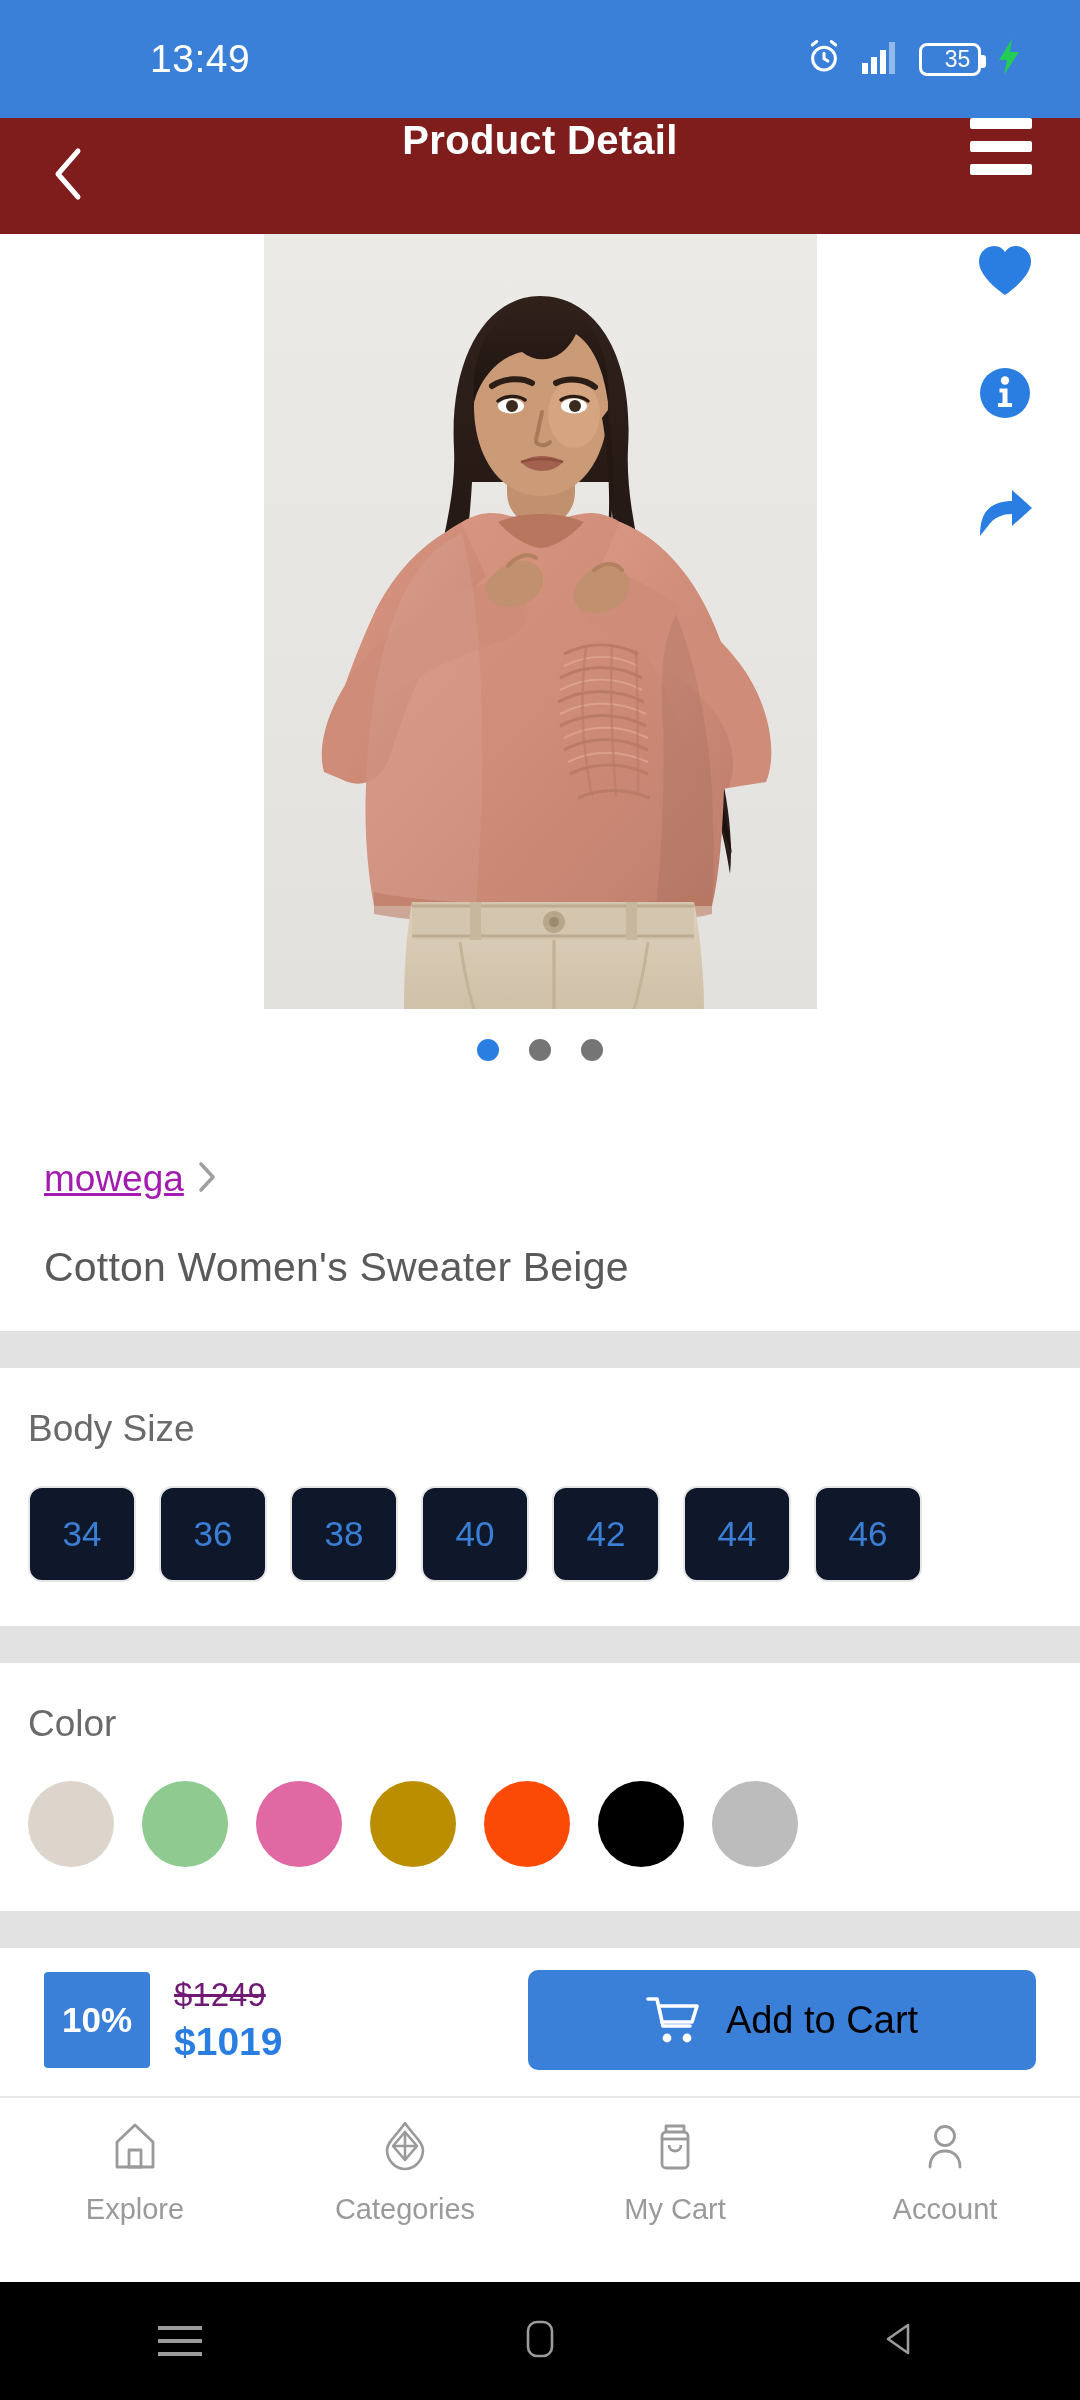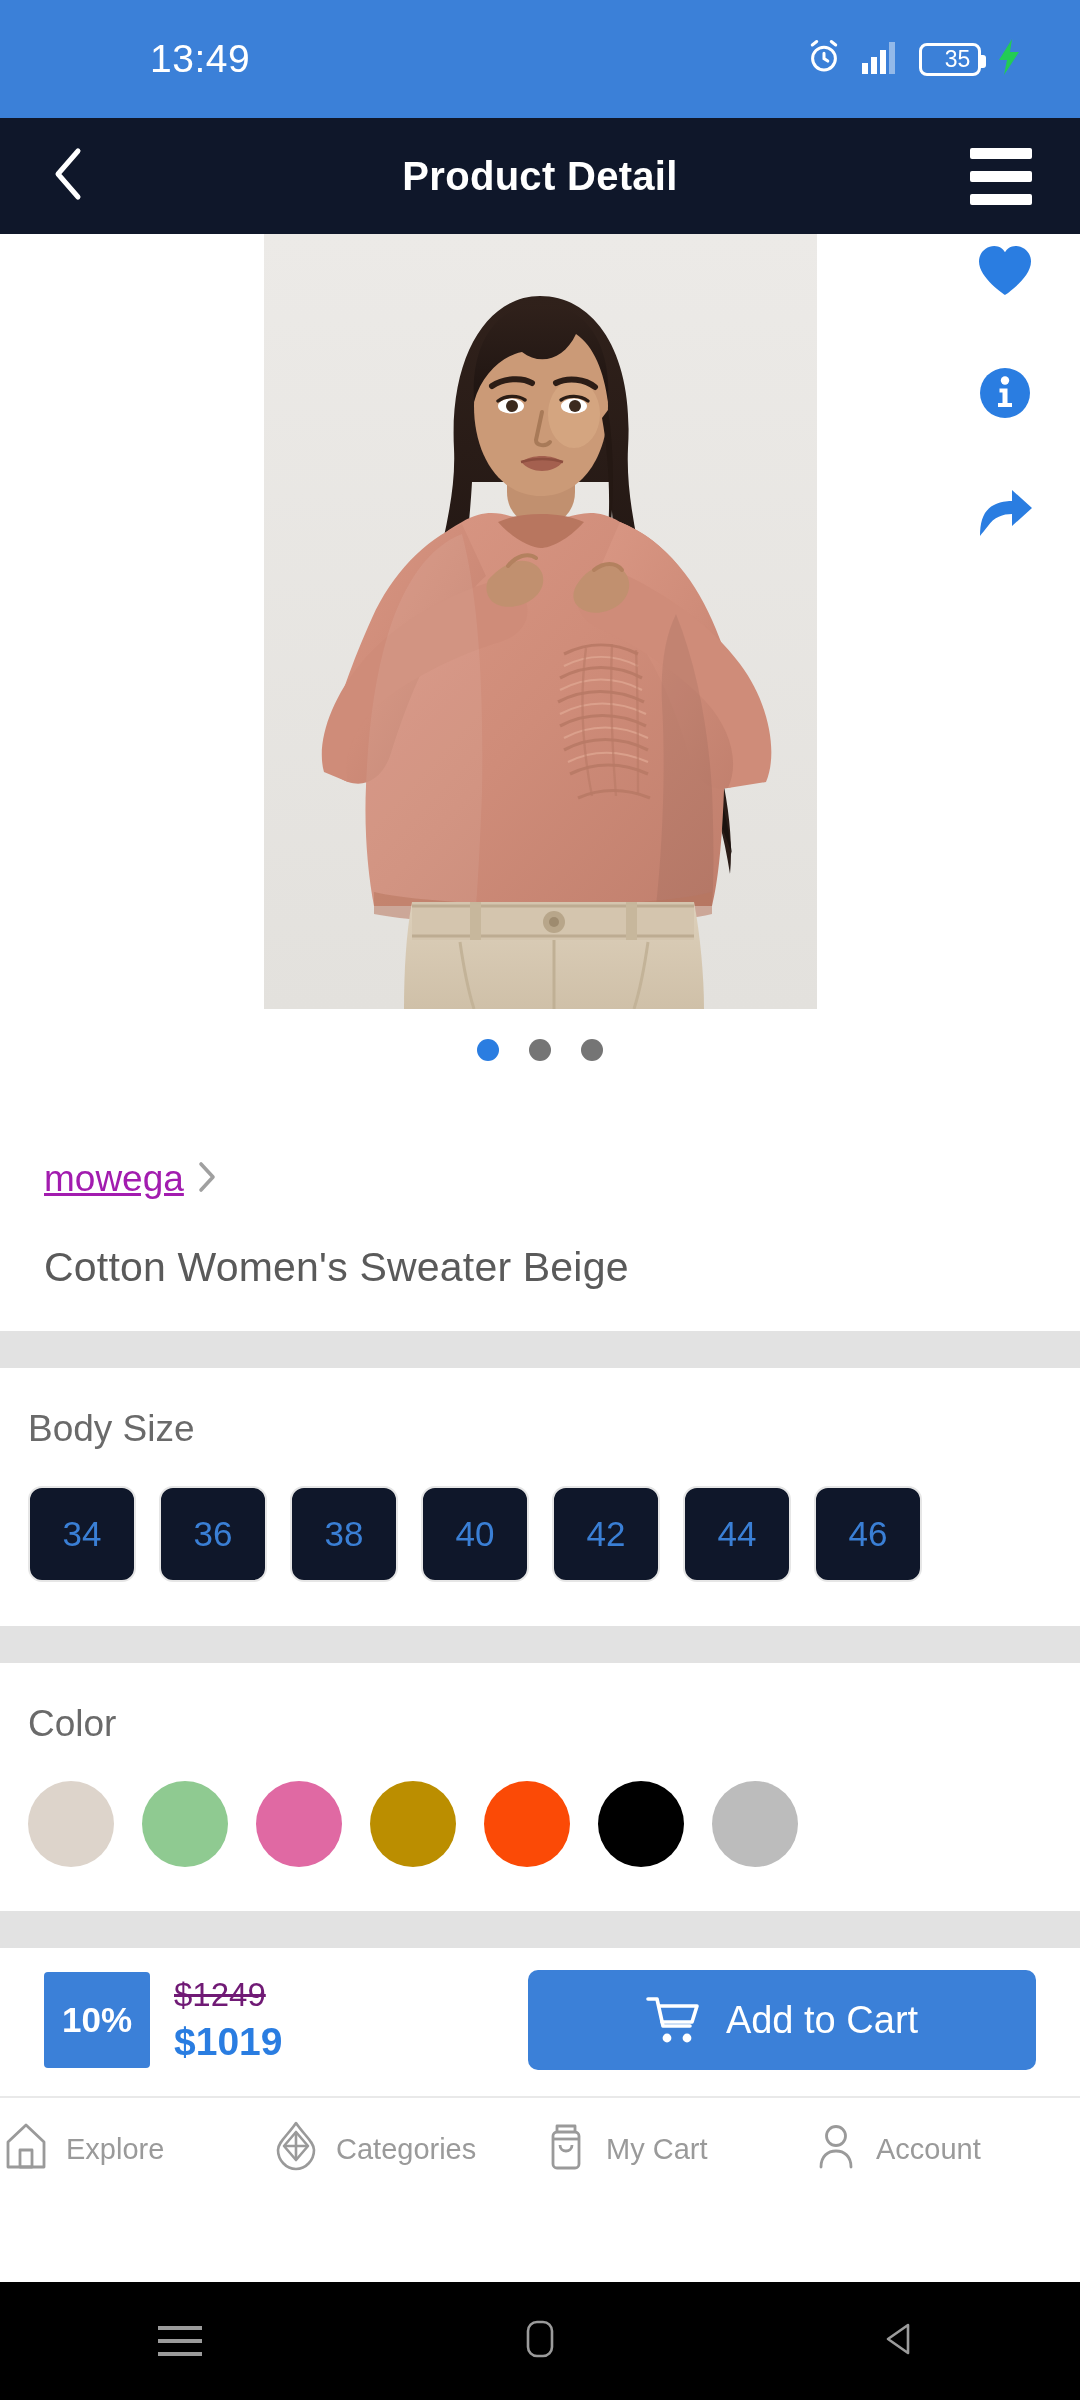--- a/index.html
+++ b/index.html
@@ -47,22 +47,22 @@
   }
   .batt:after {
     content:""; position:absolute; right:-8px; top:9px;
     width:5px; height:13px; background:#ffffff; border-radius:0 3px 3px 0;
   }
   .batt span { color:#ffffff; font-size:23px; line-height:1; font-weight:400;margin-left:15px; }
 
   
   .appbar {
     height:116px;
-    background:#0f172a;
-    display:flex; align-items:center;
+    background:#7f1d1d;
+    display:flex; 
     padding:0 48px;
     flex:0 0 auto;
     position:relative;
   }
   .appbar-back { width:70px; display:flex; align-items:center; cursor:pointer; }
   .appbar-title {
     position:absolute; left:0; right:0; text-align:center;
     color:#ffffff; font-size:40px; font-weight:bold;
     letter-spacing:.3px; pointer-events:none;
   }
@@ -155,29 +155,29 @@
   .prices { margin-left:24px; display:flex; flex-direction:column; gap:6px; }
   .old { color:#701a75; font-size:33px; text-decoration:line-through; }
   .new { color:#2a7de1; font-size:39px; font-weight:bold; }
   .cart-btn {
     margin-left:auto;
     width:508px; height:100px;
     background:#3b80d8; border-radius:10px;
     display:flex; align-items:center; justify-content:center; gap:26px;
     cursor:pointer;
   }
-  .cart-btn span { color:#ffffff; font-size:38px; }
+  .cart-btn span { color:#000000; font-size:38px; }
 
   
   .bottomnav {
     display:flex; background:#ffffff;
     padding:22px 0 18px 0; flex:0 0 auto;
   }
   .nav-item {
-    flex:1; display:flex; flex-direction:row;
+    flex:1; display:flex; flex-direction:column;
     align-items:center; gap:14px; cursor:pointer;
   }
   .nav-item span { color:#9a9a9a; font-size:29px; }
 
   
   .sysnav {
     margin-top:auto;
     height:118px; background:#000000;
     display:flex; align-items:center; flex:0 0 auto;
   }

